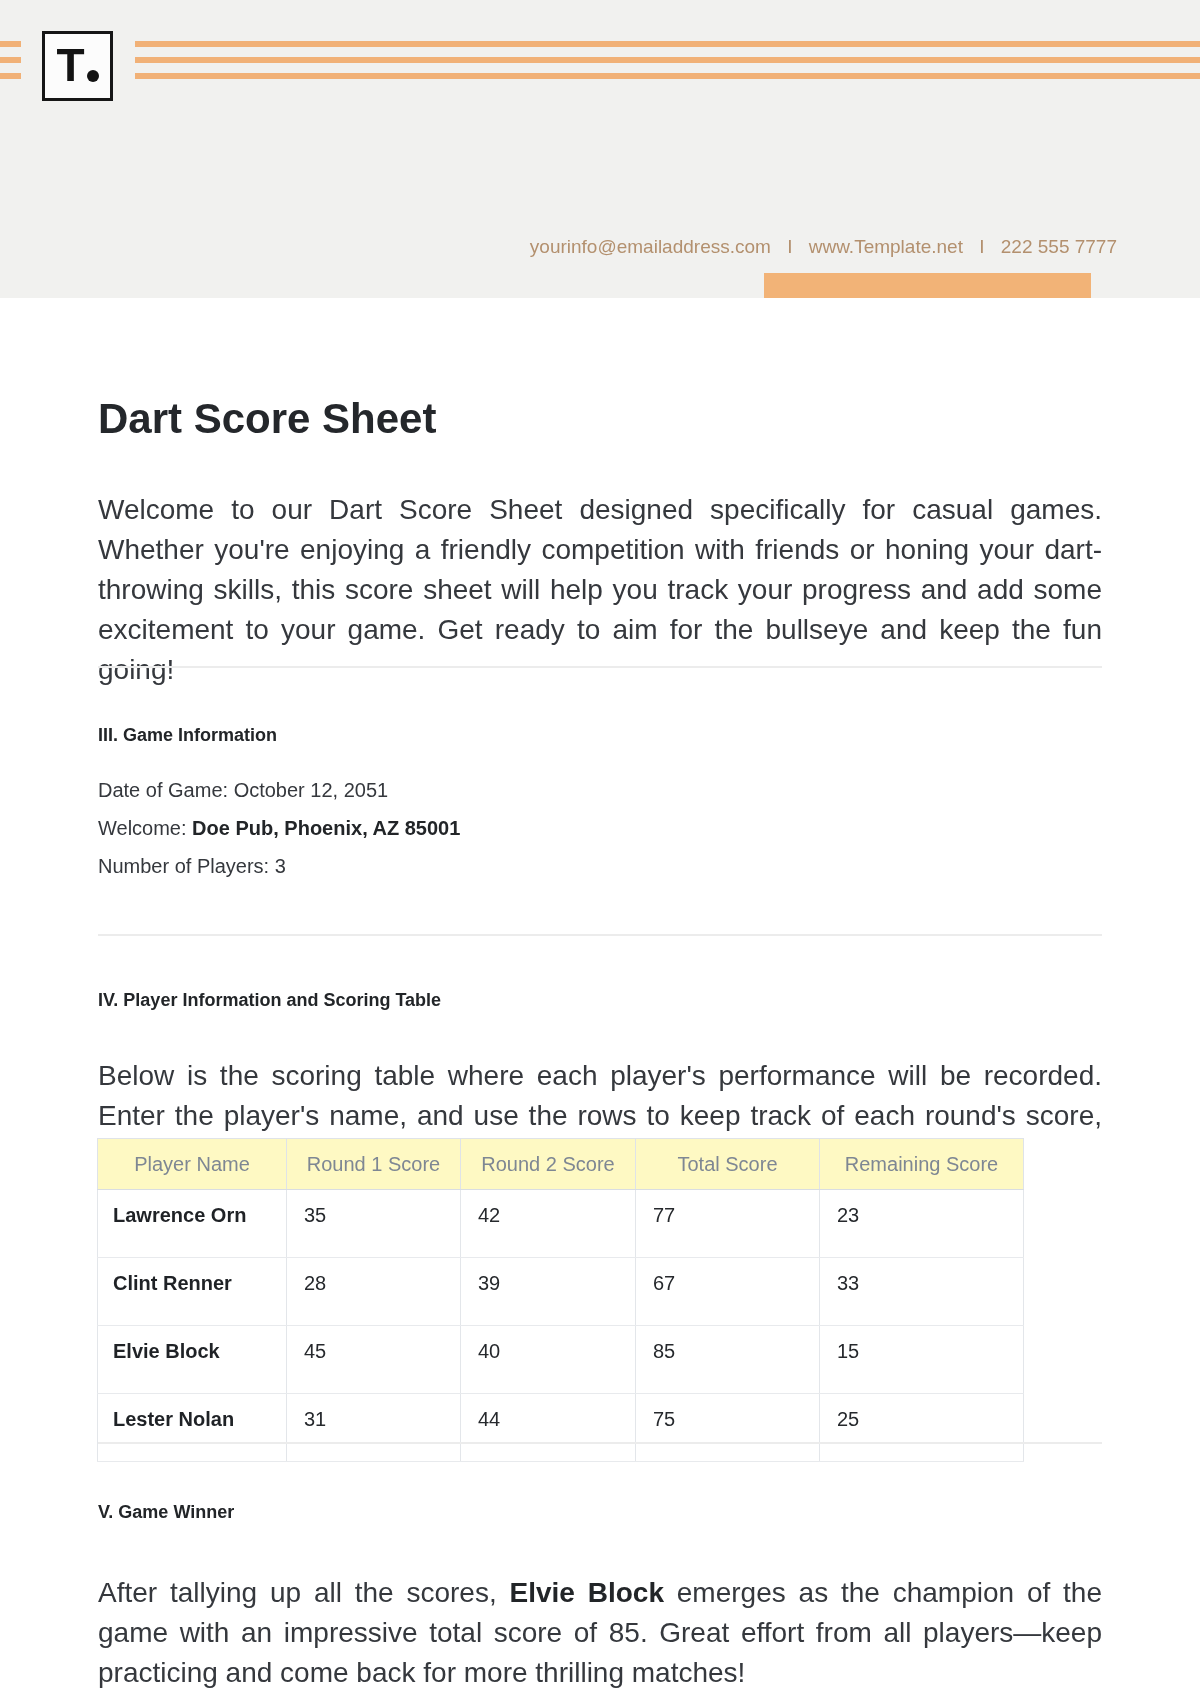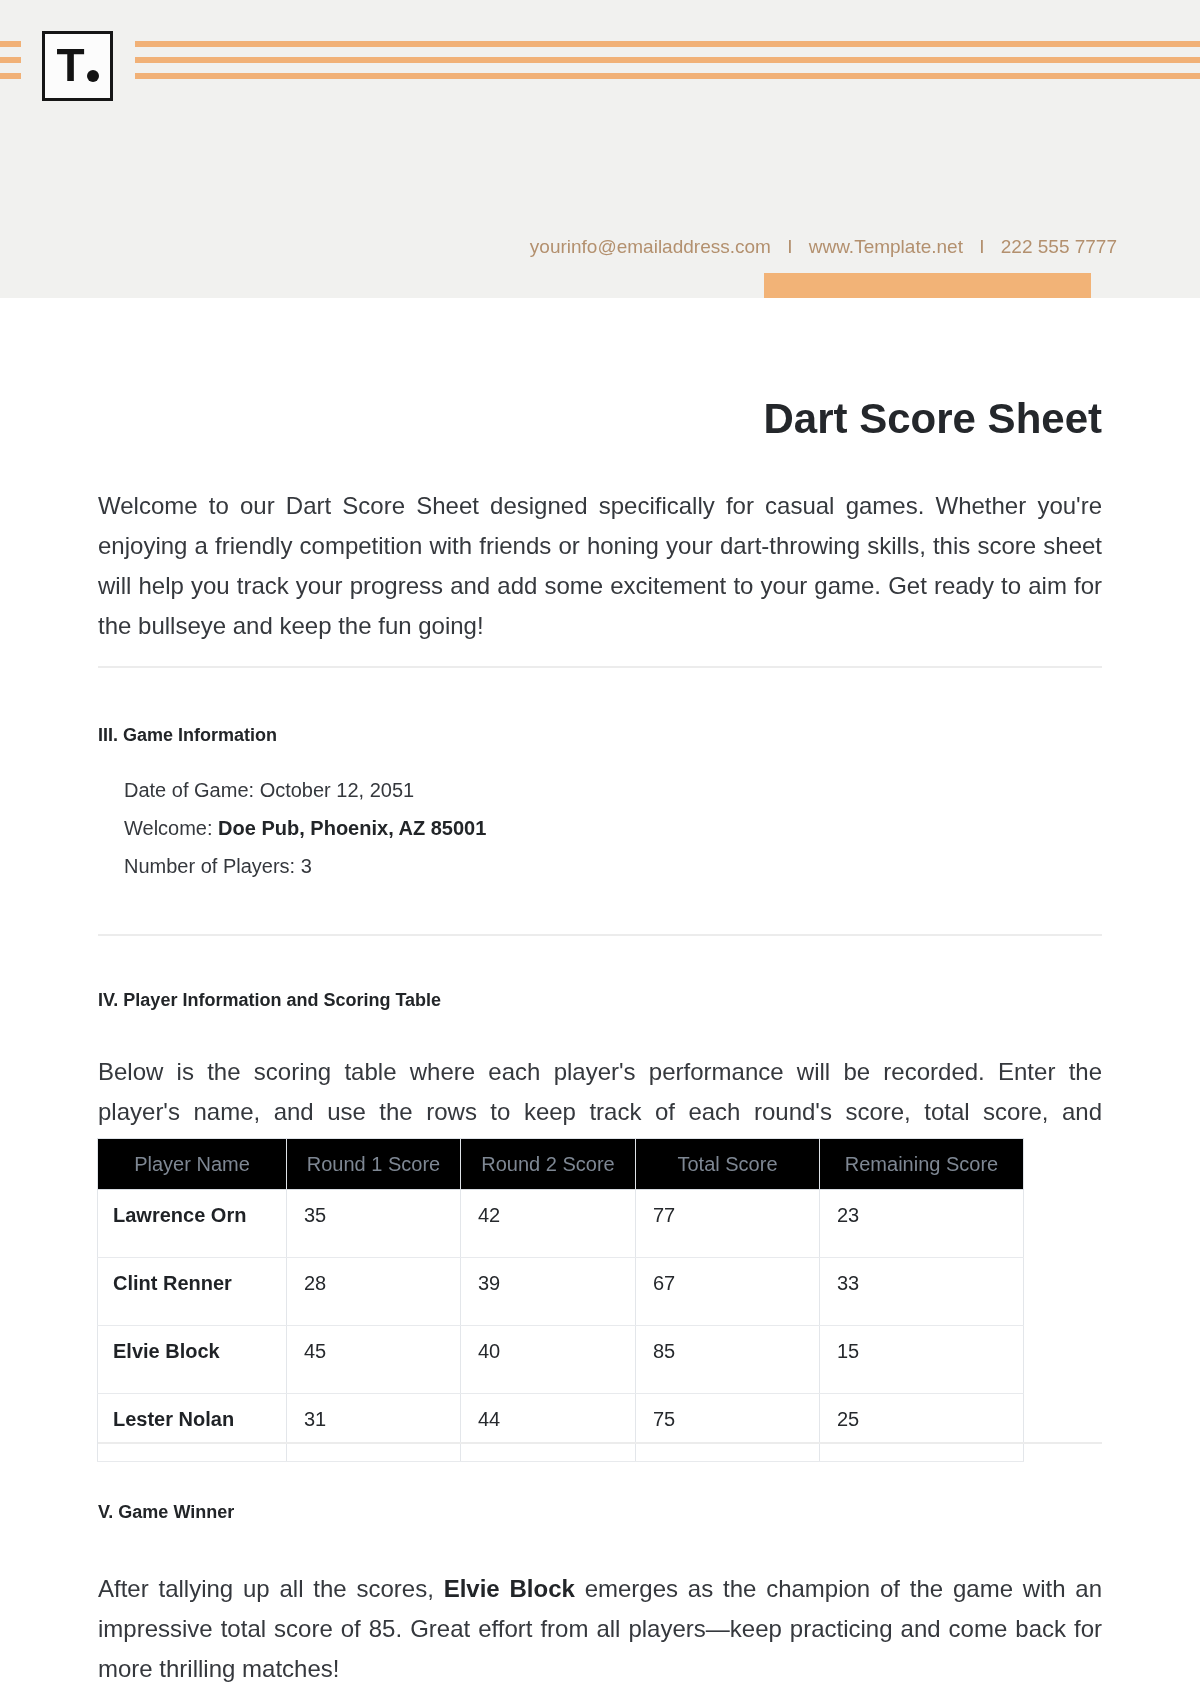--- a/index.html
+++ b/index.html
@@ -16,40 +16,40 @@
   .logo-dot{width:12px;height:12px;border-radius:50%;background:#131313;margin:0 0 2px 2px;}
   .rule{position:absolute;height:6px;background:#f1b177;}
   .rule-l{left:0;width:21px;}
   .rule-r{left:135px;width:1065px;}
   .rule-y1{top:41px;}  .rule-y2{top:57px;}  .rule-y3{top:73px;}
   .contact{position:absolute;top:236px;right:83px;font-size:19px;color:#b3906e;white-space:nowrap;}
   .contact .sep{margin:0 11px;color:#b3906e;}
   .accent-bar{position:absolute;left:764px;top:273px;width:327px;height:25px;background:#f2b377;}
 
   
-  .doc-title{position:absolute;left:98px;top:394px;width:1004px;text-align:right;
+  .doc-title{position:absolute;left:98px;top:394px;width:1004px;text-align:left;
              font-size:42px;line-height:50px;font-weight:bold;color:#24272b;}
-  .para{position:absolute;left:98px;width:1004px;font-size:24px;line-height:40px;
+  .para{position:absolute;left:98px;width:1004px;font-size:28px;line-height:40px;
         text-align:justify;color:#35383d;}
   .intro{top:462px;}
   .divider{position:absolute;left:98px;width:1004px;height:2px;background:#ececec;}
   .div-1{top:666px;} .div-2{top:934px;} .div-3{top:1442px;}
   .sec-heading{position:absolute;left:98px;font-size:18px;line-height:26px;
                font-weight:bold;color:#222528;}
   .h-game{top:722px;} .h-scoring{top:987px;} .h-winner{top:1499px;}
-  .info-list{position:absolute;left:98px;top:771px;font-size:20px;line-height:38px;color:#35383d;margin-left:26px;}
+  .info-list{position:absolute;left:98px;top:771px;font-size:20px;line-height:38px;color:#35383d;}
   .bold-val{font-weight:bold;color:#222528;}
   .scoring-desc{top:1028px;}
   .winner-para{top:1545px;}
 
   
   .score-table{position:absolute;left:97px;top:1138px;width:926px;
                border-collapse:collapse;table-layout:fixed;background:#ffffff;
                font-size:20px;border:1px solid #e2e5e9;}
-  .score-table th{height:50px;background:#000000;color:#7e8793;font-weight:normal;
+  .score-table th{height:50px;background:#fef9c3;color:#7e8793;font-weight:normal;
                   text-align:center;border:1px solid #dfe3e8;border-bottom:1px solid #d9dde2;
                   padding:0 4px;overflow:hidden;}
   .score-table td{height:51px;color:#26292d;vertical-align:middle;text-align:left;
                   padding:0 6px 16px 17px;border-left:1px solid #e3e6ea;border-right:1px solid #e3e6ea;
                   border-top:1px solid #e8eaed;border-bottom:1px solid #e8eaed;overflow:hidden;}
   .score-table td.player{font-weight:bold;color:#1f2226;padding-left:15px;}
 </style>
 </head>
 <body>
 

